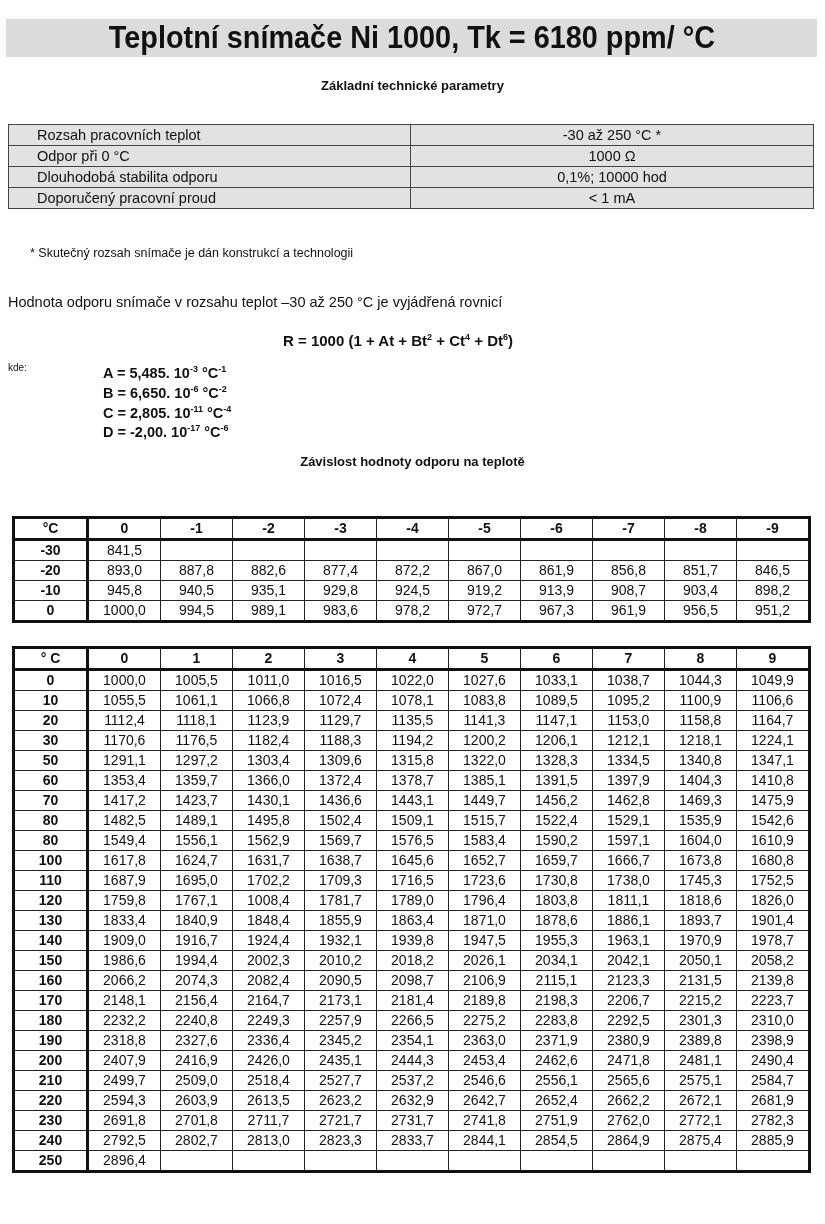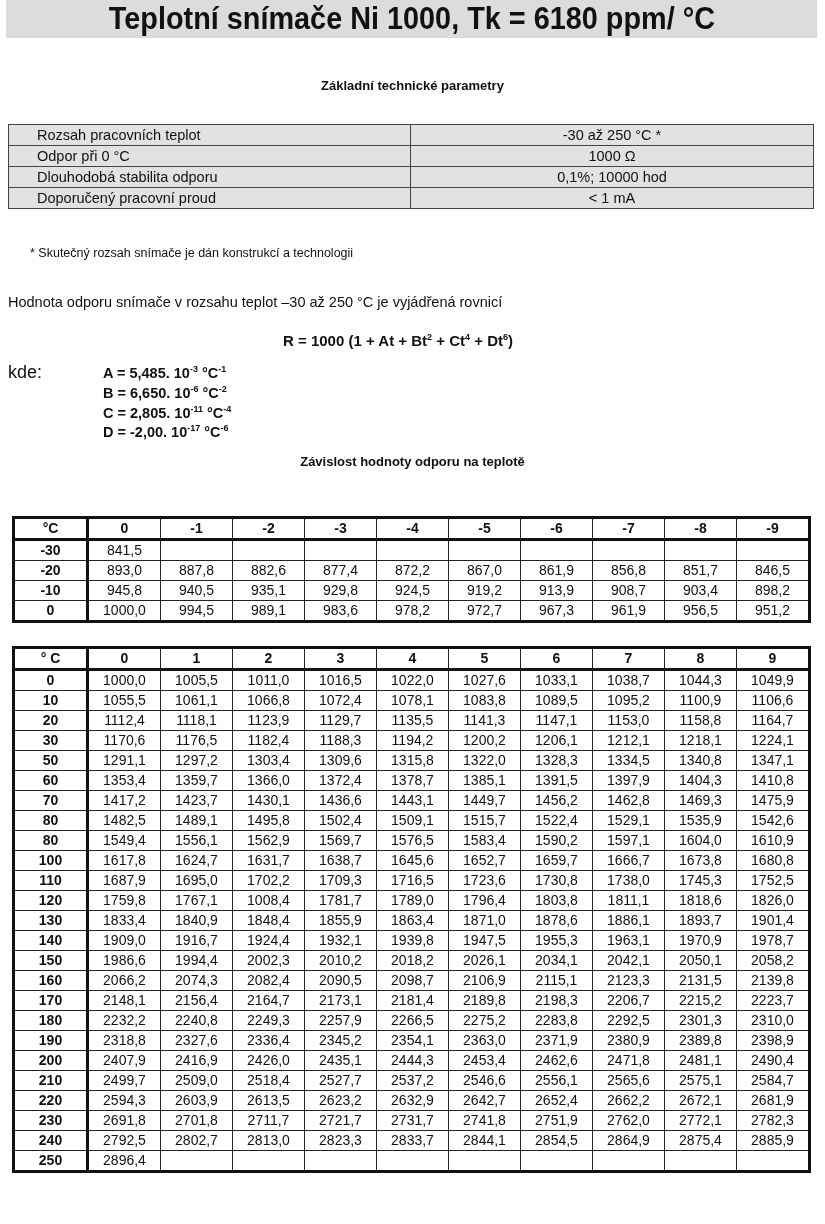--- a/index.html
+++ b/index.html
@@ -1,33 +1,33 @@
 <!DOCTYPE html>
 <html><head>
 <meta charset="utf-8">
 <style>
   html, body { margin: 0; padding: 0; background: #ffffff; }
   body { width: 825px; height: 1224px; position: relative; overflow: hidden;
          font-family: "Liberation Sans", "DejaVu Sans", sans-serif; color: #111; }
-  .title-bar { position: absolute; left: 6px; top: 0; width: 811px; height: 38px;
+  .title-bar { position: absolute; left: 6px; top: 19px; width: 811px; height: 38px;
                background: #dcdcdc; display: flex; align-items: center; justify-content: center; }
   .title-bar h1 { margin: 0; font-size: 31px; font-weight: bold; letter-spacing: 0px; transform: scaleX(0.93); white-space: nowrap; }
   .subtitle { position: absolute; left: 0; width: 825px; text-align: center; font-weight: bold; font-size: 13px; }
   #sub1 { top: 78px; }
   #sub2 { top: 454px; }
   .params { position: absolute; left: 8px; top: 124px; width: 806px; border-collapse: collapse;
             background: #e2e2e2; font-size: 14.5px; }
   .params td { border: 1px solid #444; height: 20px; padding: 0; line-height: 20px; }
   .params td.k { width: 402px; padding-left: 28px; box-sizing: border-box; }
   .params td.v { text-align: center; }
   .note { position: absolute; left: 8px; top: 246px; font-size: 12.5px; margin-left: 22px; }
   .intro { position: absolute; left: 8px; top: 294px; font-size: 14.5px; }
   .formula { position: absolute; left: 283px; top: 332px; font-size: 15px; font-weight: bold; }
   .formula sup { font-size: 9px; }
-  .kde { position: absolute; left: 8px; top: 362px; font-size: 18px; }
+  .kde { position: absolute; left: 8px; top: 362px; font-size: 10px; }
   .consts { position: absolute; left: 103px; top: 361px; font-size: 14.5px; font-weight: bold; line-height: 16px; }
   .consts sup { font-size: 9px; }
   .rt { position: absolute; left: 12px; border-collapse: collapse; font-size: 14px; border: 3px solid #111; }
   .rt td, .rt th { border: 1px solid #222; width: 71px; height: 19px; padding: 0; text-align: center;
                    line-height: 19px; font-weight: normal; }
   .rt th { font-weight: bold; }
   .rt thead th { border-bottom: 3px solid #111; }
   .rt .rh { font-weight: bold; border-right: 3px solid #111; }
   #neg { top: 516px; }
   #pos { top: 646px; }

